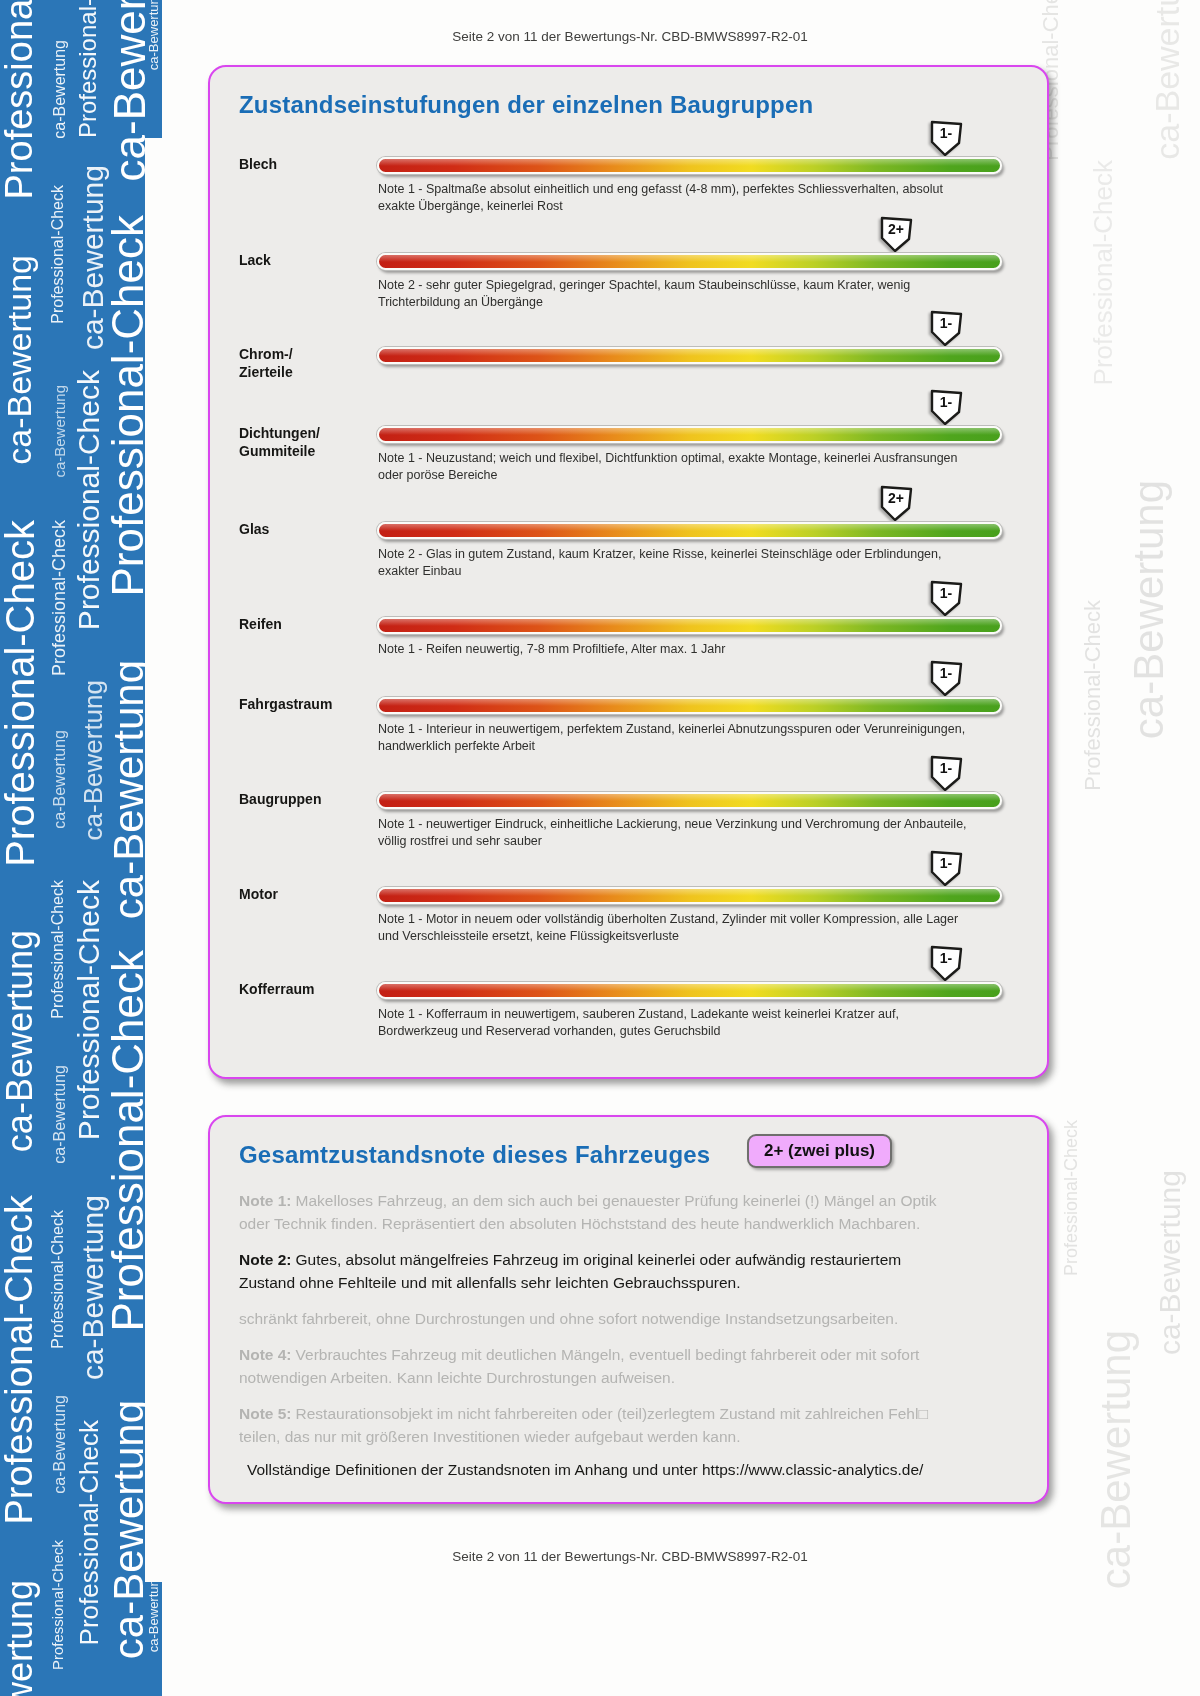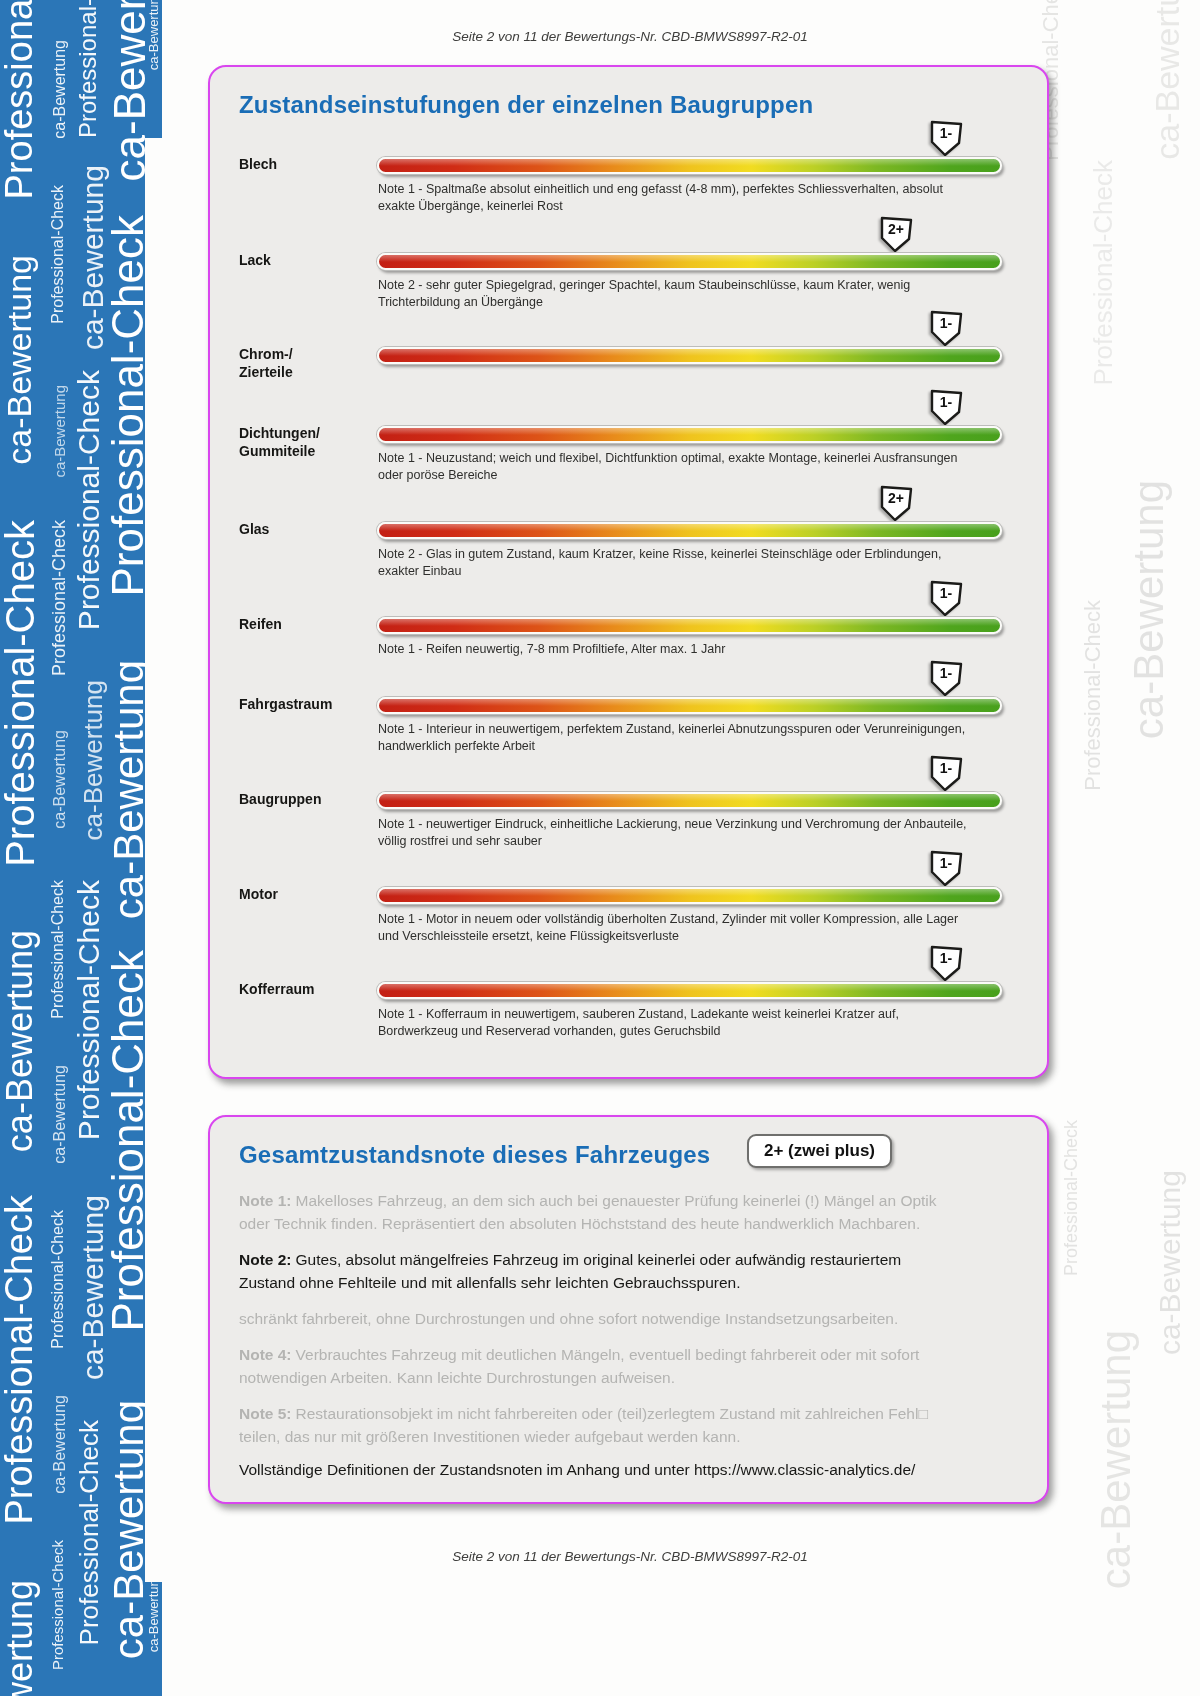--- a/index.html
+++ b/index.html
@@ -23,21 +23,21 @@
     position:absolute; right:0; top:0; width:200px; height:1696px;
     overflow:hidden; z-index:0; color:#c9c9c7;
   }
   .wm{
     position:absolute; writing-mode:vertical-rl; transform:rotate(180deg);
     white-space:nowrap; line-height:1; user-select:none;
   }
   
   .pageline{
     position:absolute; left:150px; width:960px; text-align:center;
-    font-size:13.5px; color:#3e3e3c; z-index:3;font-style:italic;
+    font-size:13.5px; color:#3e3e3c; z-index:3;
   }
   .pageline.header{top:29px;}
   .pageline.footer{top:1549px;}
   
   .panel{
     position:absolute; left:208px; width:837px; background:#edecea;
     border:2px solid #d946ef; border-radius:18px;
     box-shadow:4px 5px 7px rgba(40,40,40,.45); z-index:2;
   }
   .panel.ratings{top:65px; height:1010px;}
@@ -74,32 +74,32 @@
     font-family:"Liberation Sans","DejaVu Sans",sans-serif; font-size:14px;
     font-weight:bold; fill:#111; text-anchor:middle;
   }
   .row-note{
     position:absolute; left:1px; right:-28px; top:64px;
     font-size:12.5px; color:#2f2f2d; line-height:17px;
   }
   .row-note span{display:block; white-space:nowrap;}
   
   .grade-badge{
-    position:absolute; left:537px; top:17px; background:#ffffff;
+    position:absolute; left:537px; top:17px; background:#f0abfc;
     border:2px solid #6f6f6d; border-radius:9px; padding:5px 15px;
     font-size:17px; font-weight:bold; color:#111; white-space:nowrap;
     box-shadow:2px 2px 3px rgba(0,0,0,.3);
   }
   .defs{position:absolute; left:29px; right:40px; top:72px;}
   .def{margin:0 0 13px 0; font-size:15.5px; line-height:23px; color:#b4b4b2;}
   .def b{margin-right:4px;}
   .def .def-line{display:block; white-space:nowrap;}
   .def.em{color:#181816;}
   .closing{
-    margin:7px 0 0 0; font-size:15.5px; color:#181816; white-space:nowrap;
+    margin:7px 0 0 8px; font-size:15.5px; color:#181816; white-space:nowrap;
   }
   .closing-url{color:#181816; text-decoration:none;}
 </style>
 </head>
 <body>
 
 <div class="page">
 
   <div class="sidebar">
       <span class="wm" style="left: 0px; top: -130px; font-size: 38px; opacity: 1;">Professional-Check</span>

